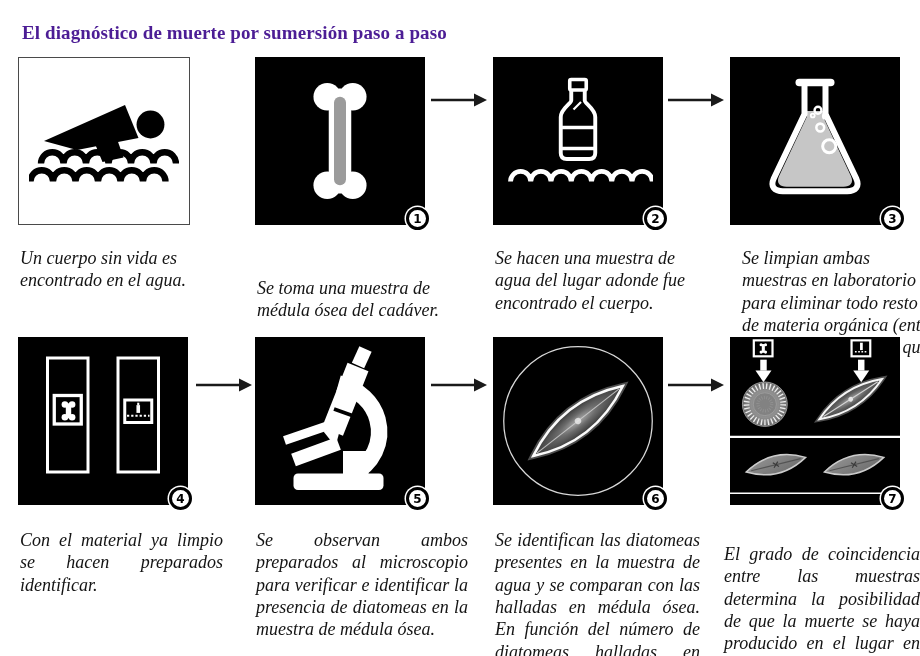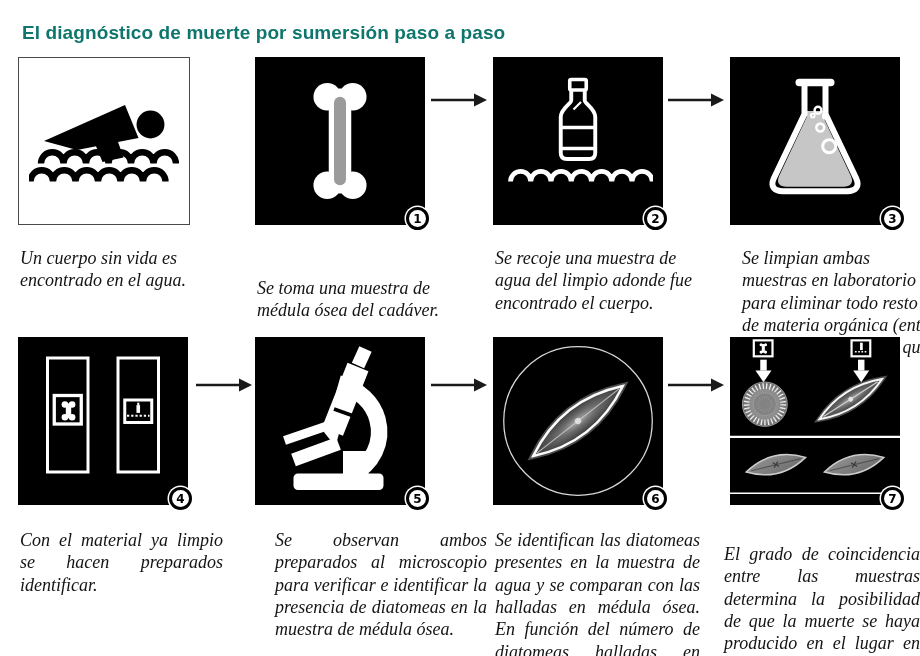--- a/index.html
+++ b/index.html
@@ -2,22 +2,22 @@
 <html><head>
 <meta charset="utf-8">
 <style>
   html,body{margin:0;padding:0;}
   body{
     width:920px;height:656px;position:relative;background:#ffffff;
     font-family:"Liberation Serif",serif;overflow:hidden;
   }
   .title{
     position:absolute;left:22px;top:9px;
-    font-family:Liberation Sans, sans-serif;font-weight:bold;font-size:19px;
-    color:#0f766e;letter-spacing:.1px;
+    font-family:Liberation Serif, serif;font-weight:bold;font-size:19px;
+    color:#4c1d95;letter-spacing:.1px;
   }
   .panel{
     position:absolute;width:170px;height:168px;background:#000;
     display:flex;align-items:center;justify-content:center;
   }
   .panel.white{background:#fff;border:1px solid #4a4a4a;width:170px;height:166px;}
   .badge{
     position:absolute;right:-4px;bottom:-5px;width:17px;height:17px;
     background:#fff;border:3px solid #000;border-radius:50%;
     box-shadow:0 0 0 1.5px #fff;
@@ -95,21 +95,21 @@
 </div>
 <div class="arrow" style="left:667px;top:90px;">
   <svg width="58" height="20" viewBox="0 0 58 20">
       <line x1="1" y1="10" x2="45" y2="10" stroke="#1a1a1a" stroke-width="2.6"></line>
       <polygon points="44,3.5 57,10 44,16.5" fill="#1a1a1a"></polygon>
     </svg>
 </div>
 
 <p class="caption" style="left:20px;top:229px;width:202px;">Un cuerpo sin vida es encontrado en el agua.</p>
 <p class="caption" style="left:257px;top:229px;width:208px;margin-top:48px;">Se toma una muestra de médula ósea del cadáver.</p>
-<p class="caption" style="left:495px;top:229px;width:200px;">Se recoje una muestra de agua del limpio adonde fue encontrado el cuerpo.</p>
+<p class="caption" style="left:495px;top:229px;width:200px;">Se hacen una muestra de agua del lugar adonde fue encontrado el cuerpo.</p>
 <p class="caption" style="left:724px;top:229px;width:194px;margin-left:18px;">Se limpian ambas muestras en laboratorio para eliminar todo resto de materia orgánica (entre ella, la materia grasa que contiene la médula).</p>
 
 <div class="panel" style="left:18px;top:337px;">
   <svg width="150" height="150" viewBox="0 0 100 100">
     <g stroke="#fff" fill="none">
       <rect x="13" y="8" width="27" height="76" stroke-width="2"></rect>
       <rect x="17.5" y="33" width="18" height="19" stroke-width="2.2"></rect>
       <rect x="60" y="8" width="27" height="76" stroke-width="2"></rect>
       <rect x="64.5" y="36" width="18" height="15" stroke-width="2"></rect>
       <path d="M66,46.5 H81" stroke-width="1.2" stroke-dasharray="1.5 1.3"></path>
@@ -240,15 +240,15 @@
     </svg>
 </div>
 <div class="arrow" style="left:667px;top:375px;">
   <svg width="58" height="20" viewBox="0 0 58 20">
       <line x1="1" y1="10" x2="45" y2="10" stroke="#1a1a1a" stroke-width="2.6"></line>
       <polygon points="44,3.5 57,10 44,16.5" fill="#1a1a1a"></polygon>
     </svg>
 </div>
 
 <p class="caption just" style="left:20px;top:511px;width:203px;">Con el material ya limpio se hacen preparados identificar.</p>
-<p class="caption just" style="left:275px;top:511px;width:212px;">Se observan ambos preparados al microscopio para verificar e identificar la presencia de diatomeas en la muestra de médula ósea.</p>
+<p class="caption just" style="left:256px;top:511px;width:212px;">Se observan ambos preparados al microscopio para verificar e identificar la presencia de diatomeas en la muestra de médula ósea.</p>
 <p class="caption just" style="left:495px;top:511px;width:205px;">Se identifican las diatomeas presentes en la muestra de agua y se comparan con las halladas en médula ósea. En función del número de diatomeas halladas en médula se determina la probabilidad de que la muerte haya sido por sumersión.</p>
 <p class="caption just" style="left:724px;top:525px;width:196px;">El grado de coincidencia entre las muestras determina la posibilidad de que la muerte se haya producido en el lugar en donde fue encontrado el cadáver.</p>
 
 </body></html>

